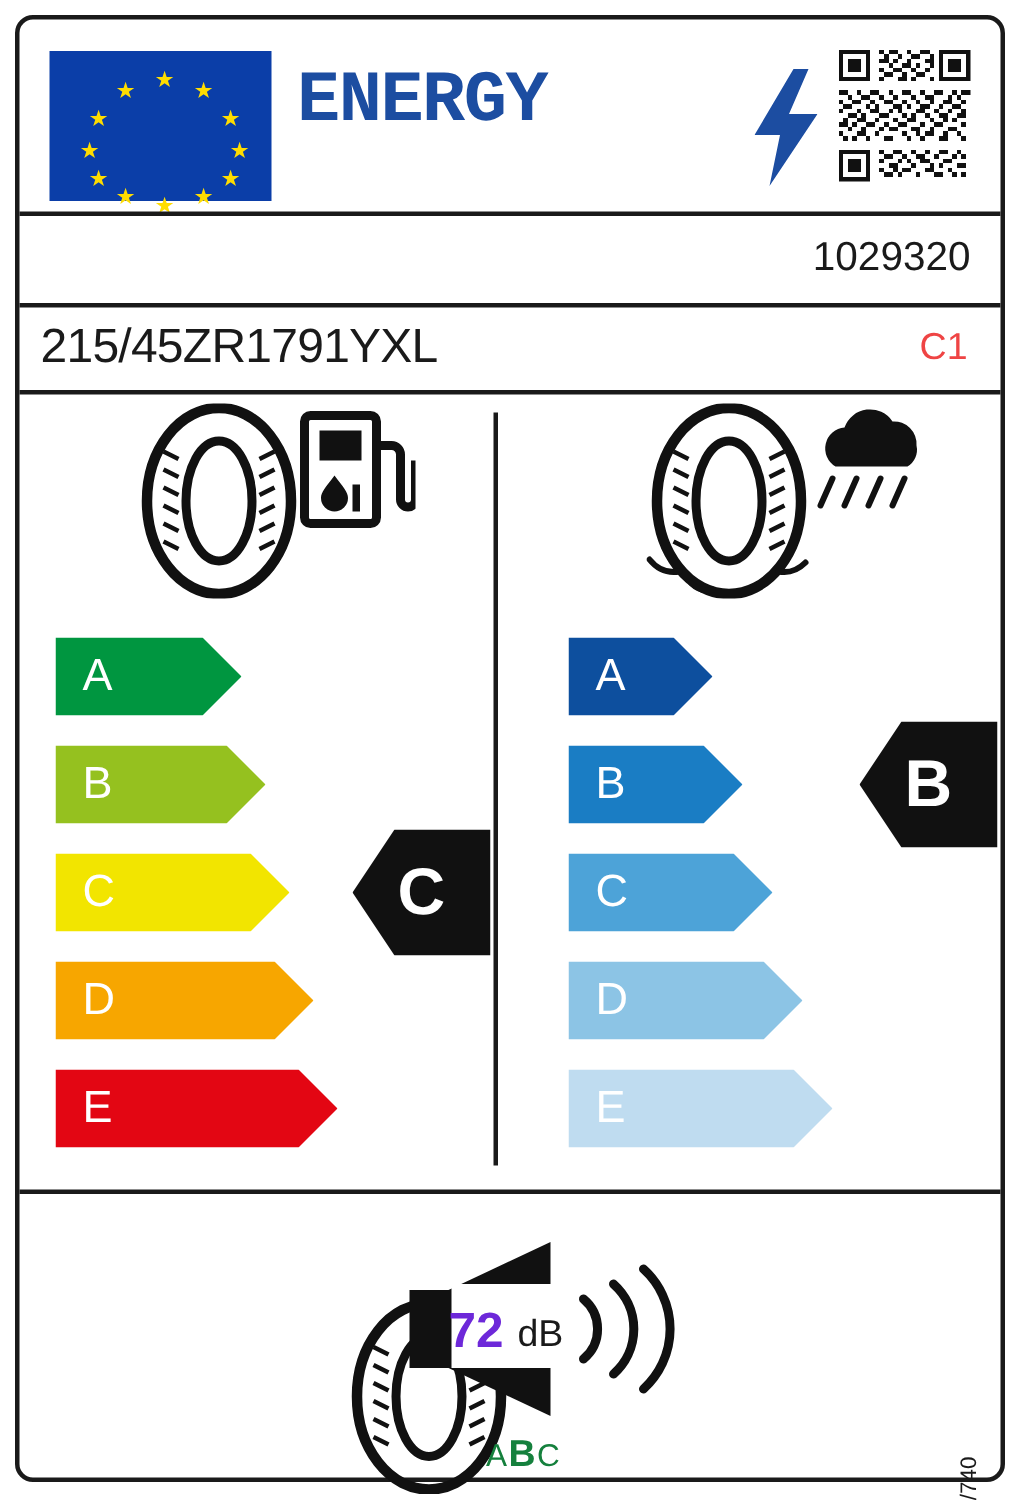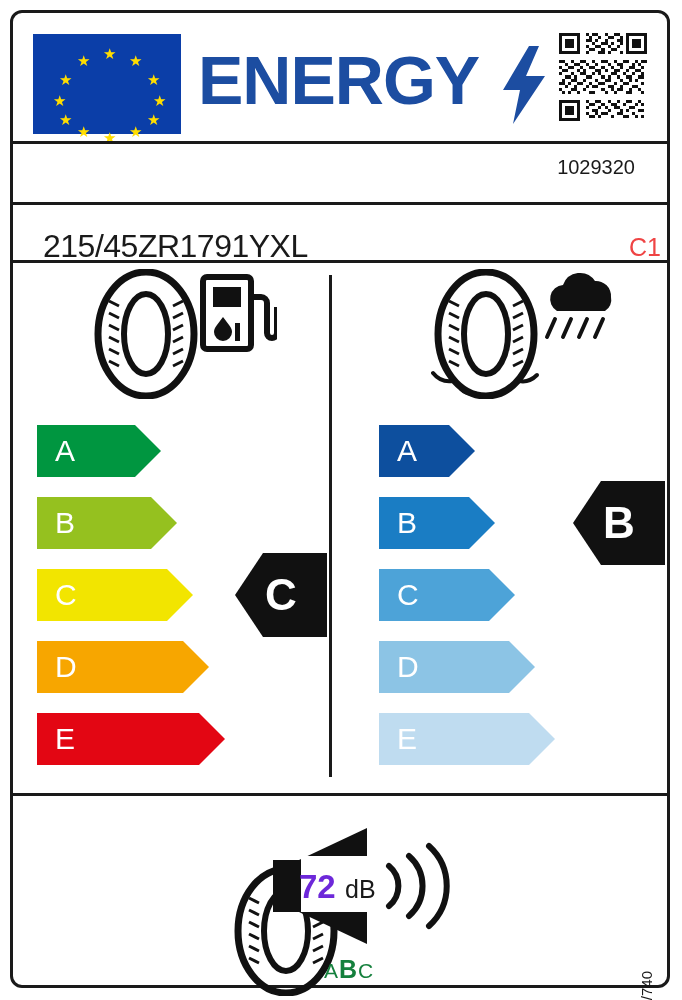--- a/index.html
+++ b/index.html
@@ -44,25 +44,25 @@
   .eu-star {
     position: absolute;
     color: #ffdd00;
     font-size: 15px;
     line-height: 15px;
   }
   .energy-word {
     position: absolute;
     left: 185px;
     top: 28px;
-    font-size: 68px;
+    font-size: 48px;
     font-weight: bold;
     letter-spacing: -1px;
     color: #1c4da1;
-    font-family: Liberation Sans, sans-serif;
+    font-family: Liberation Mono, monospace;
   }
   .energy-bolt {
     position: absolute;
     left: 490px;
     top: 33px;
     width: 42px;
     height: 78px;
   }
   .qr {
     position: absolute;
@@ -90,32 +90,31 @@
   .brand-name {
     position: absolute;
     left: 20px;
     top: 12px;
     font-size: 27px;
     font-weight: bold;
     color: #1a1a1a;
   }
   .brand-code {
     position: absolute;
-    right: 32px;
+    right: 20px;
     top: 12px;
-    font-size: 20px;
+    font-size: 27px;
     color: #1a1a1a;
   }
   .size-row {
     position: absolute;
-    left: 16px;
+    left: 0;
     top: 192px;
     width: 100%;
     height: 55px;
-    margin-top: 16px;
   }
   .tyre-size {
     position: absolute;
     left: 14px;
     top: 7px;
     font-size: 32px;
     color: #1a1a1a;
     letter-spacing: -0.5px;
   }
   .tyre-class {

